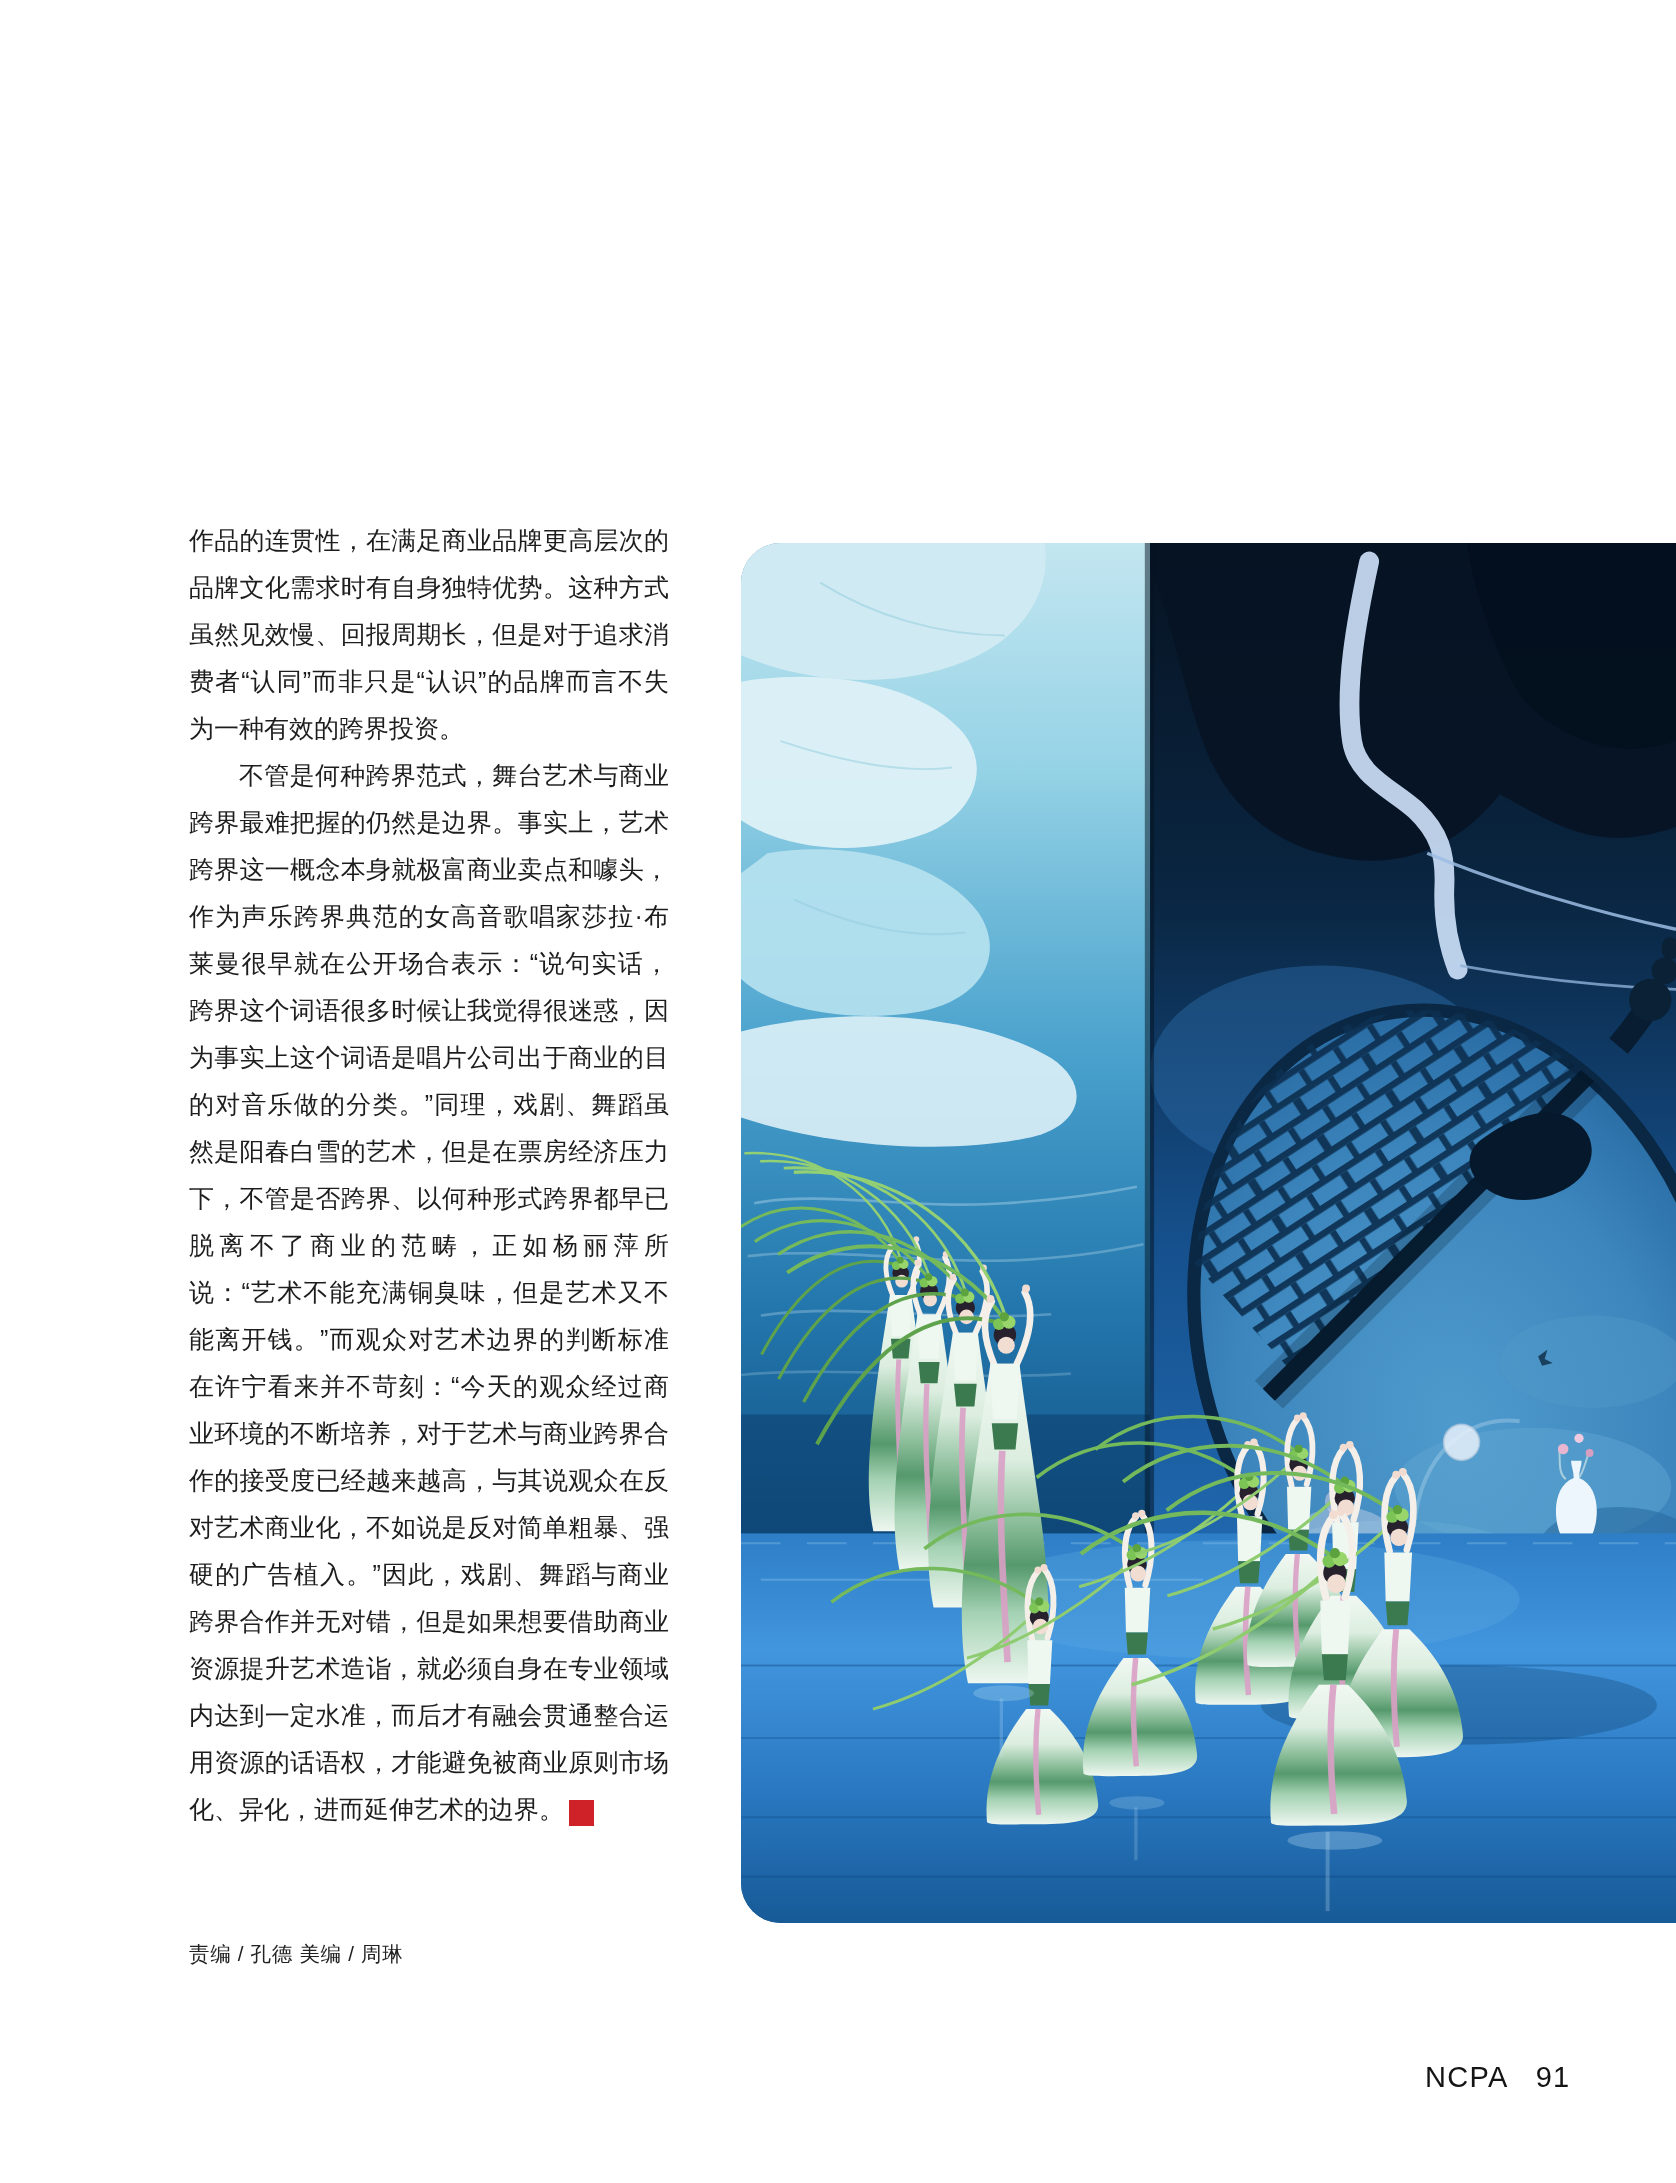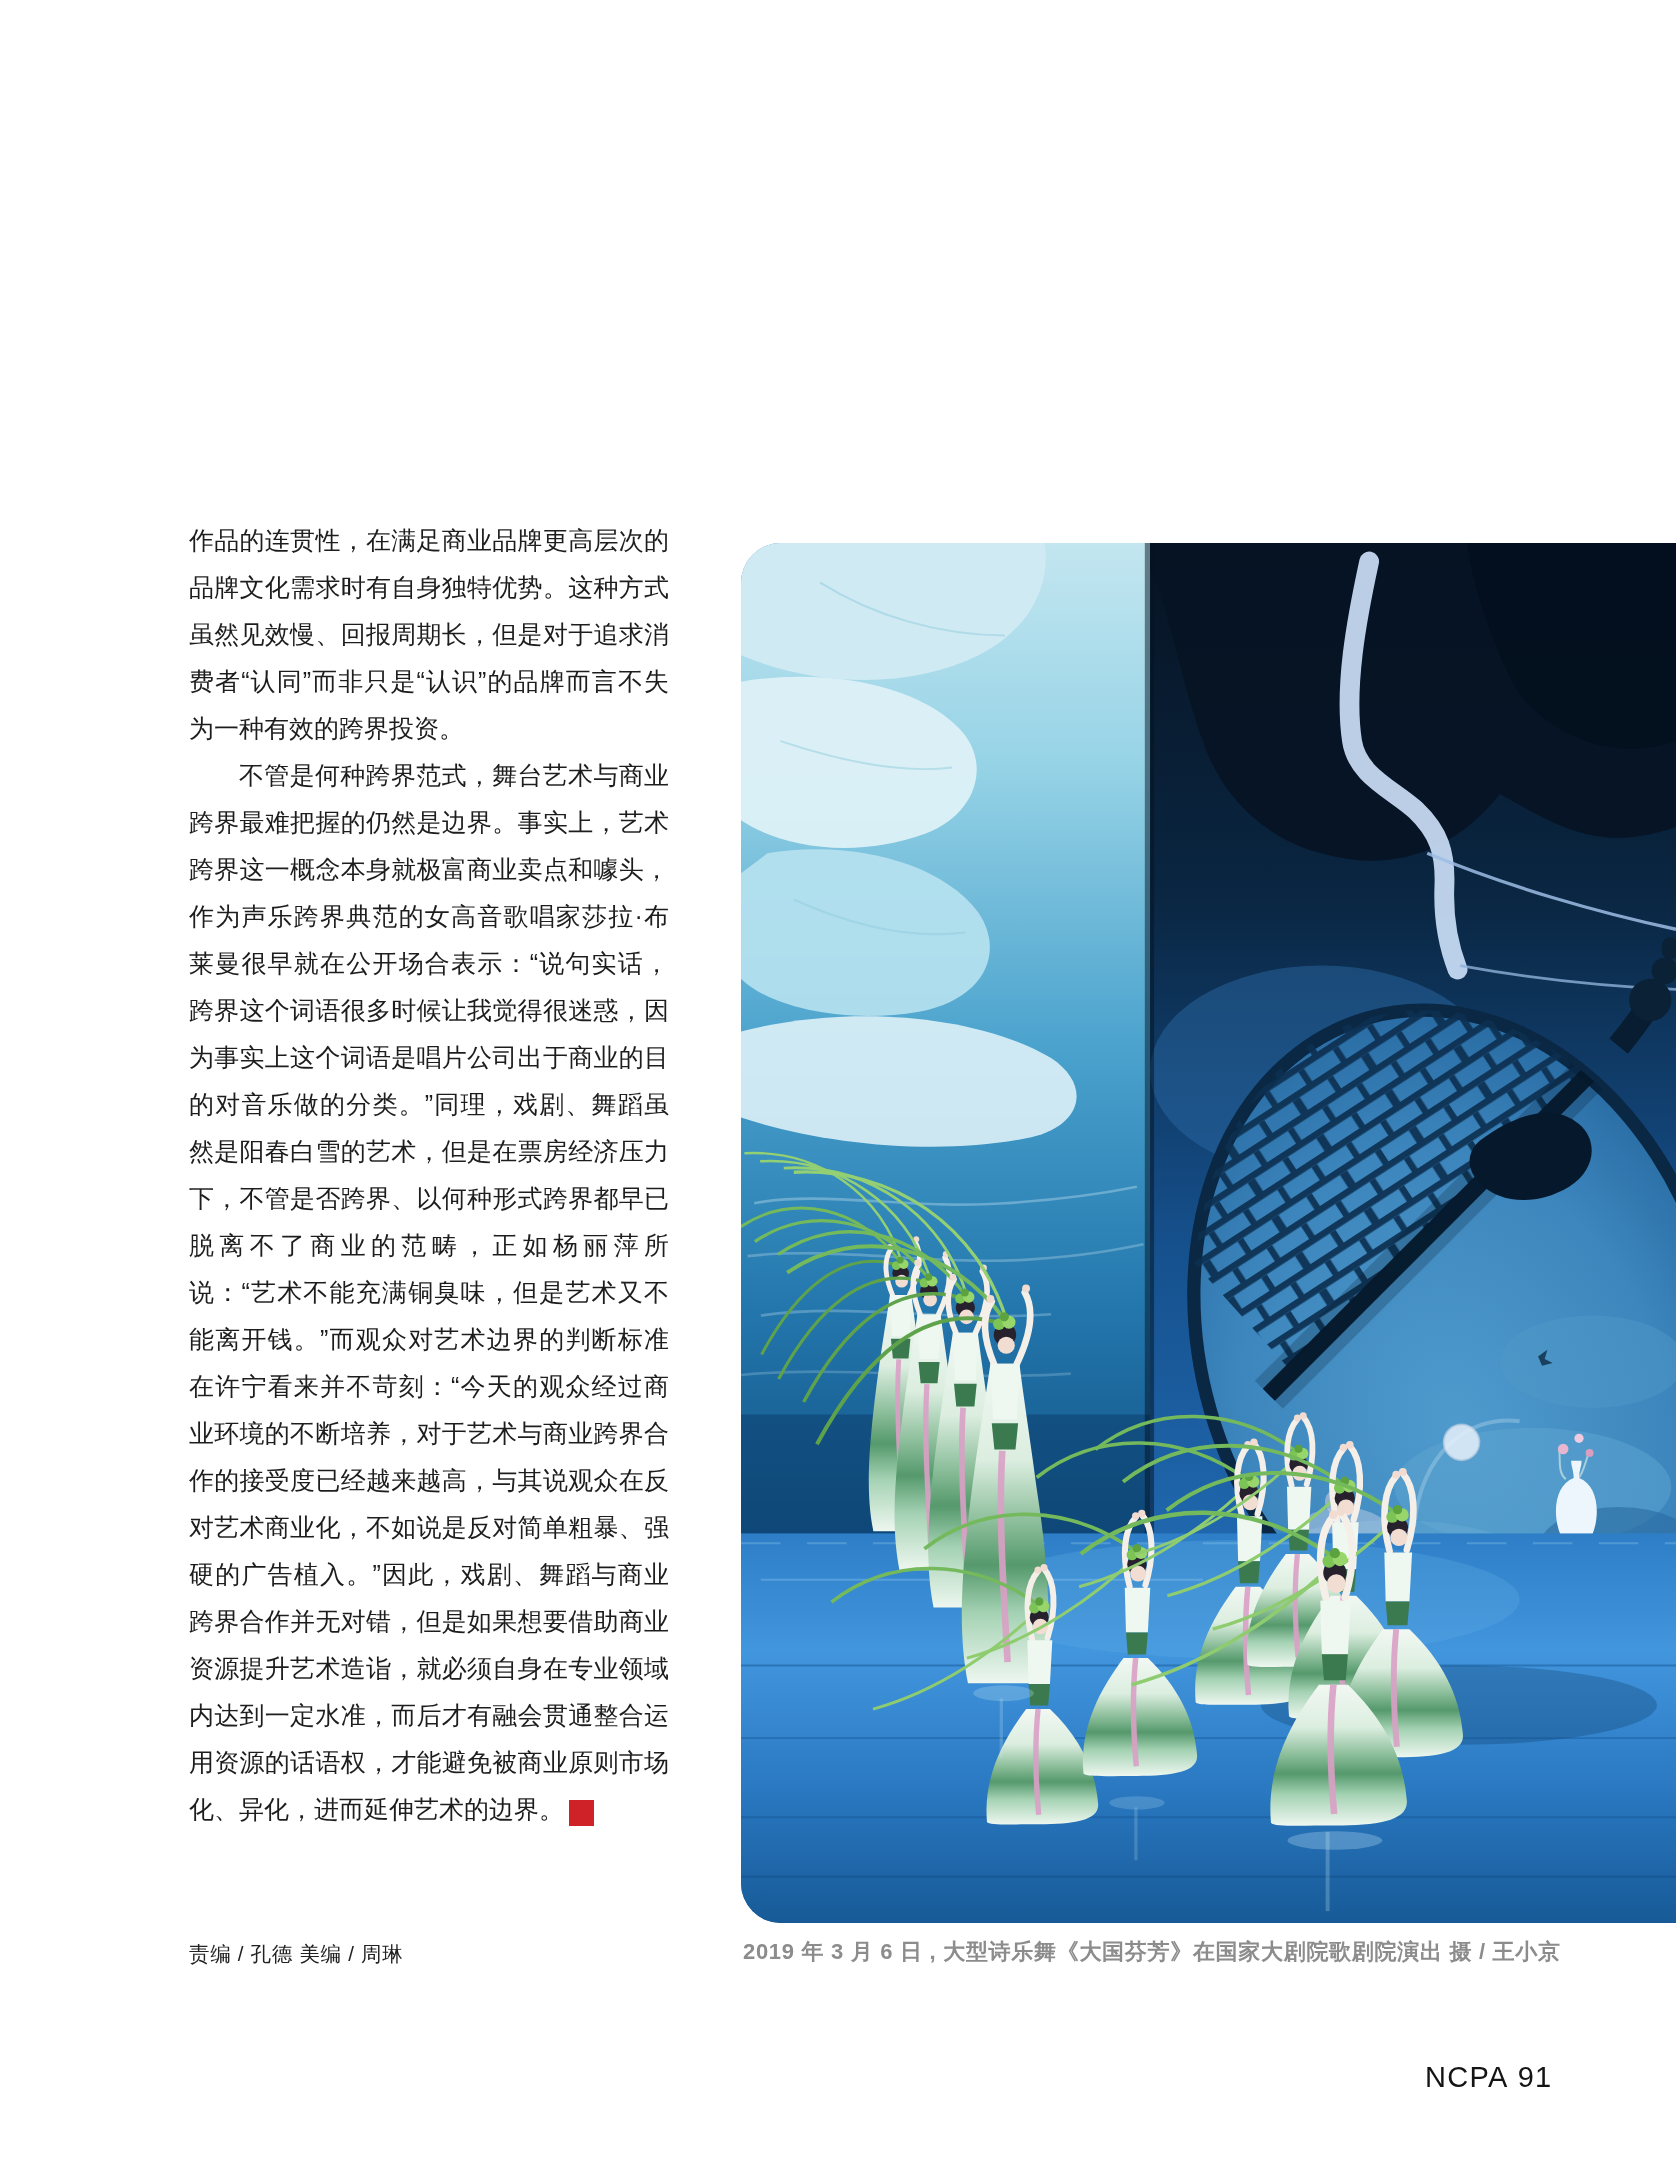--- a/index.html
+++ b/index.html
@@ -34,21 +34,21 @@
   .photo svg{display:block;width:100%;height:100%;}
   .caption{
     position:absolute;left:743px;top:1937px;width:918px;
     font-size:22px;font-weight:700;color:#8c8c8c;letter-spacing:0.7px;
   }
   
   .footer{
     position:absolute;left:1425px;top:2061px;
     font-size:29px;font-weight:500;color:#141414;letter-spacing:1.3px;
   }
-  .footer .num{margin-left:9px;}
+  .footer .num{margin-left:27px;}
 </style>
 </head>
 <body>
 
 <div class="page">
 
   <div class="article">
     <p>作品的连贯性，在满足商业品牌更高层次的品牌文化需求时有自身独特优势。这种方式虽然见效慢、回报周期长，但是对于追求消费者“认同”而非只是“认识”的品牌而言不失为一种有效的跨界投资。</p>
     <p class="indent"><span>不管是何种跨界范式，舞台艺术与商业跨界最难把握的仍然是边界。事实上，艺术跨界这一概念本身就极富商业卖点和噱头，作为声乐跨界典范的女高音歌唱家莎拉·布莱曼很早就在公开场合表示：“说句实话，跨界这个词语很多时候让我觉得很迷惑，因为事实上这个词语是唱片公司出于商业的目的对音乐做的分类。”同理，戏剧、舞蹈虽然是阳春白雪的艺术，但是在票房经济压力下，不管是否跨界、以何种形式跨界都早已脱离不了商业的范畴，正如杨丽萍所说：“艺术不能充满铜臭味，但是艺术又不能离开钱。”而观众对艺术边界的判断标准在许宁看来并不苛刻：“今天的观众经过商业环境的不断培养，对于艺术与商业跨界合作的接受度已经越来越高，与其说观众在反对艺术商业化，不如说是反对简单粗暴、强硬的广告植入。”因此，戏剧、舞蹈与商业跨界合作并无对错，但是如果想要借助商业资源提升艺术造诣，就必须自身在专业领域内达到一定水准，而后才有融会贯通整合运用资源的话语权，才能避免被商业原则市场化、异化，进而延伸艺术的边界。</span><span class="stamp"><span>NC</span><span>PA</span></span></p>
   </div>
@@ -236,20 +236,19 @@
         <ellipse cx="398" cy="1742" rx="46" ry="12" fill="#b9e2f6" opacity="0.28"></ellipse>
         <ellipse cx="600" cy="1908" rx="42" ry="10" fill="#b9e2f6" opacity="0.22"></ellipse>
         <ellipse cx="900" cy="1965" rx="72" ry="14" fill="#bfe6fa" opacity="0.3"></ellipse>
         <rect x="886" y="1952" width="6" height="120" fill="#cfeafc" opacity="0.25"></rect>
         <rect x="392" y="1750" width="5" height="90" fill="#cfeafc" opacity="0.22"></rect>
         <rect x="596" y="1915" width="5" height="80" fill="#cfeafc" opacity="0.2"></rect>
       </g>
     </svg>
   </div>
 
-  <div class="caption">2019 年 3 月 6 日 , 大型诗乐舞《大国芬芳》在国家大剧院歌剧院演出  摄 / 王小京</div>
 
   <div class="footer">
     <span>NCPA</span><span class="num">91</span>
   </div>
 
 </div>
 
 
 </body></html>

